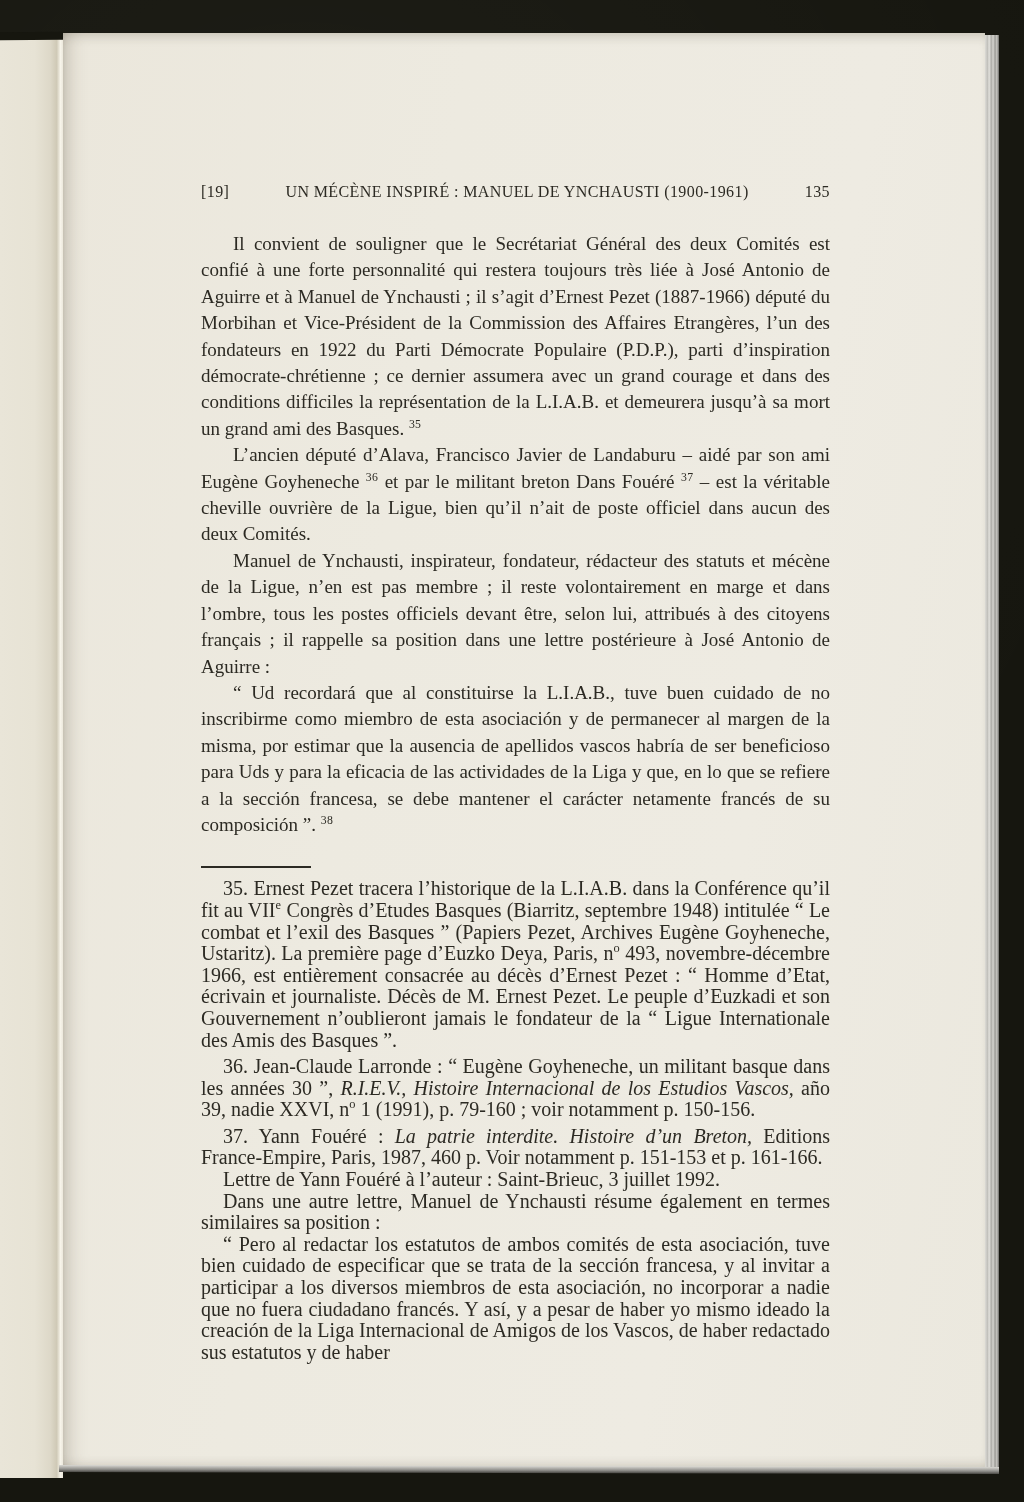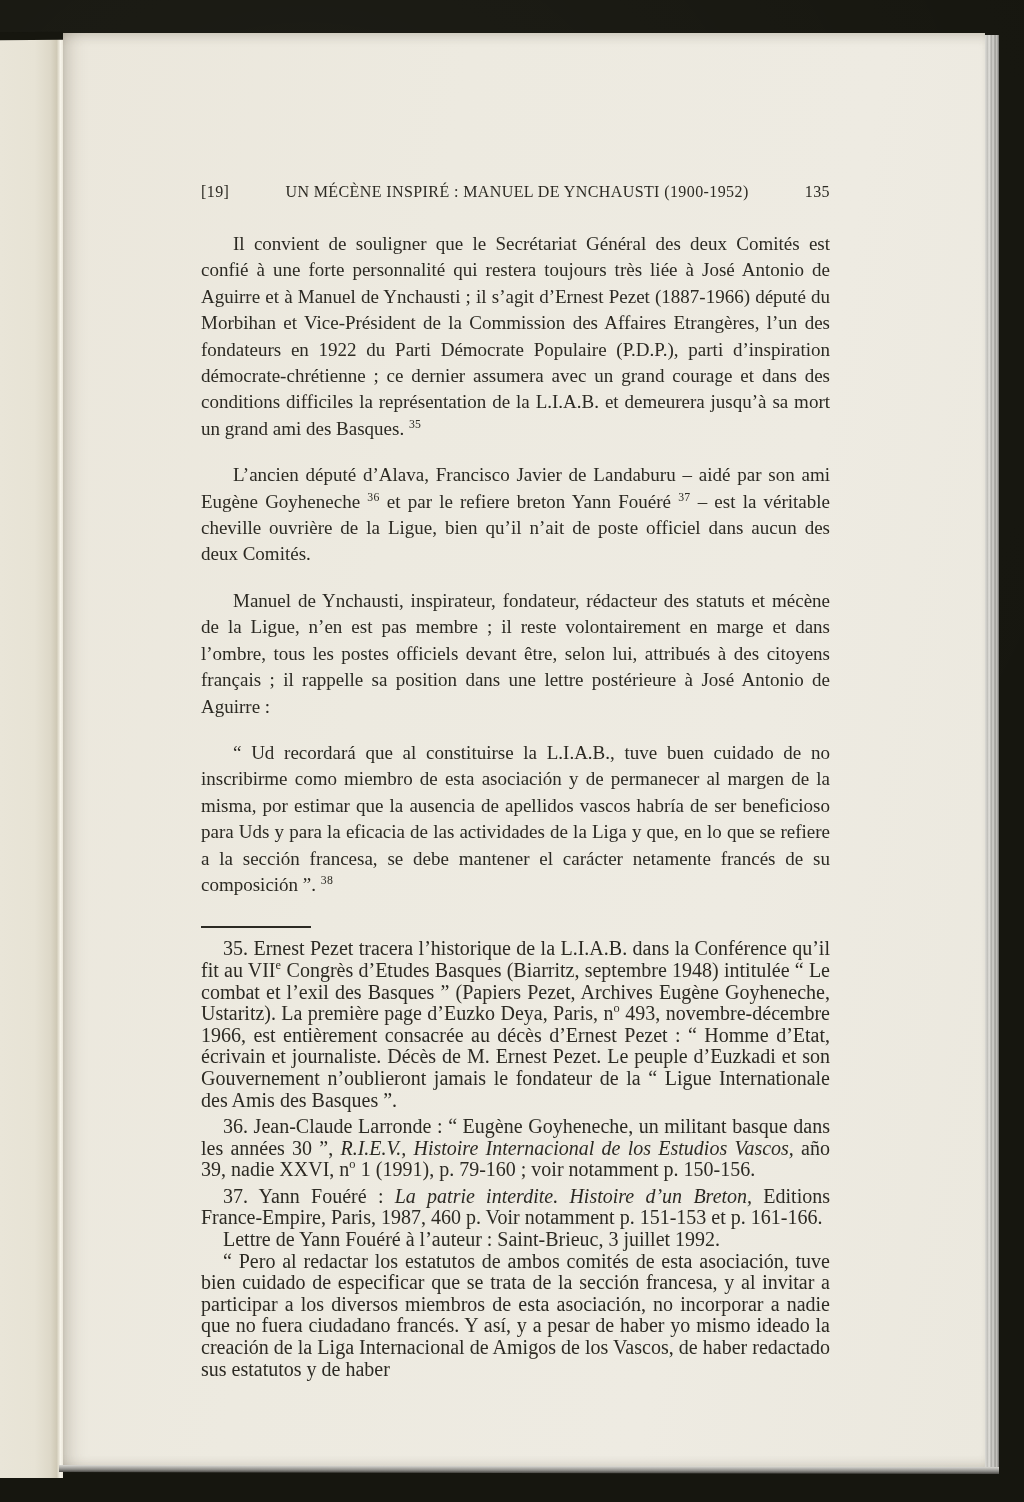--- a/index.html
+++ b/index.html
@@ -47,21 +47,21 @@
   .text-block {
     position:absolute; left:138px; top:150px; width:629px;
     color:#2c2a23;
   }
   .page-header {
     display:flex; align-items:center;
     font-size:16px; letter-spacing:0.4px; white-space:nowrap;
   }
   .page-header .running-title { flex:1; text-align:center; }
   .body-text { margin-top:30px; font-size:19px; line-height:26.4px; }
-  .body-text p { text-align:justify; text-indent:32px;margin-top:20px; }
+  .body-text p { text-align:justify; text-indent:32px; }
   sup { font-size:0.62em; line-height:0; vertical-align:super; letter-spacing:0.3px; }
   .it { font-style:italic; }
   .footnote-rule {
     width:110px; border-top:2px solid #2c2a23; margin-top:28px; margin-bottom:10px;
   }
   .footnotes { font-size:20px; line-height:21.6px; }
   .footnotes p { text-align:justify; text-indent:22px; }
   .footnotes p.fn-start { margin-top:5px; }
 </style>
 </head>
@@ -72,36 +72,37 @@
   <div class="left-page"></div>
 
   <div class="main-page">
     <div class="edge-stack"></div>
     <div class="edge-stack-bottom"></div>
 
     <div class="text-block">
 
       <div class="page-header">
         <span>[19]</span>
-        <span class="running-title">UN MÉCÈNE INSPIRÉ : MANUEL DE YNCHAUSTI (1900-1952)</span>
+        <span class="running-title">UN MÉCÈNE INSPIRÉ : MANUEL DE YNCHAUSTI (1900-1961)</span>
         <span>135</span>
       </div>
 
       <div class="body-text">
         <p><span>Il convient de souligner que le Secrétariat Général des deux Comités est confié à une forte personnalité qui restera toujours très liée à José Antonio de Aguirre et à Manuel de Ynchausti ; il s’agit d’Ernest Pezet (1887-1966) député du Morbihan et Vice-Président de la Commission des Affaires Etrangères, l’un des fondateurs en 1922 du Parti Démocrate Populaire (P.D.P.), parti d’inspiration démocrate-chrétienne ; ce dernier assumera avec un grand courage et dans des conditions difficiles la représentation de la L.I.A.B. et demeurera jusqu’à sa mort un grand ami des Basques. </span><sup>35</sup></p>
-        <p><span>L’ancien député d’Alava, Francisco Javier de Landaburu – aidé par son ami Eugène Goyheneche </span><sup>36</sup><span> et par le refiere breton Yann Fouéré </span><sup>37</sup><span> – est la véritable cheville ouvrière de la Ligue, bien qu’il n’ait de poste officiel dans aucun des deux Comités.</span></p>
+        <p><span>L’ancien député d’Alava, Francisco Javier de Landaburu – aidé par son ami Eugène Goyheneche </span><sup>36</sup><span> et par le militant breton Dans Fouéré </span><sup>37</sup><span> – est la véritable cheville ouvrière de la Ligue, bien qu’il n’ait de poste officiel dans aucun des deux Comités.</span></p>
         <p><span>Manuel de Ynchausti, inspirateur, fondateur, rédacteur des statuts et mécène de la Ligue, n’en est pas membre ; il reste volontairement en marge et dans l’ombre, tous les postes officiels devant être, selon lui, attribués à des citoyens français ; il rappelle sa position dans une lettre postérieure à José Antonio de Aguirre :</span></p>
         <p><span>“ Ud recordará que al constituirse la L.I.A.B., tuve buen cuidado de no inscribirme como miembro de esta asociación y de permanecer al margen de la misma, por estimar que la ausencia de apellidos vascos habría de ser beneficioso para Uds y para la eficacia de las actividades de la Liga y que, en lo que se refiere a la sección francesa, se debe mantener el carácter netamente francés de su composición ”. </span><sup>38</sup></p>
       </div>
 
       <div class="footnote-rule"></div>
 
       <div class="footnotes">
         <p class="fn-start"><span>35. Ernest Pezet tracera l’historique de la L.I.A.B. dans la Conférence qu’il fit au VII</span><sup>e</sup><span> Congrès d’Etudes Basques (Biarritz, septembre 1948) intitulée “ Le combat et l’exil des Basques ” (Papiers Pezet, Archives Eugène Goyheneche, Ustaritz). La première page d’Euzko Deya, Paris, n</span><sup>o</sup><span> 493, novembre-décembre 1966, est entièrement consacrée au décès d’Ernest Pezet : “ Homme d’Etat, écrivain et journaliste. Décès de M. Ernest Pezet. Le peuple d’Euzkadi et son Gouvernement n’oublieront jamais le fondateur de la “ Ligue Internationale des Amis des Basques ”.</span></p>
         <p class="fn-start"><span>36. Jean-Claude Larronde : “ Eugène Goyheneche, un militant basque dans les années 30 ”, </span><span class="it">R.I.E.V., Histoire Internacional de los Estudios Vascos,</span><span> año 39, nadie XXVI, n</span><sup>o</sup><span> 1 (1991), p. 79-160 ; voir notamment p. 150-156.</span></p>
         <p class="fn-start"><span>37. Yann Fouéré : </span><span class="it">La patrie interdite. Histoire d’un Breton,</span><span> Editions France-Empire, Paris, 1987, 460 p. Voir notamment p. 151-153 et p. 161-166.</span></p>
         <p><span>Lettre de Yann Fouéré à l’auteur : Saint-Brieuc, 3 juillet 1992.</span></p>
+        <p><span>Dans une autre lettre, Manuel de Ynchausti résume également en termes similaires sa position :</span></p>
         <p><span>“ Pero al redactar los estatutos de ambos comités de esta asociación, tuve bien cuidado de especificar que se trata de la sección francesa, y al invitar a participar a los diversos miembros de esta asociación, no incorporar a nadie que no fuera ciudadano francés. Y así, y a pesar de haber yo mismo ideado la creación de la Liga Internacional de Amigos de los Vascos, de haber redactado sus estatutos y de haber</span></p>
       </div>
 
     </div>
   </div>
 </div>
 
 </body></html>

